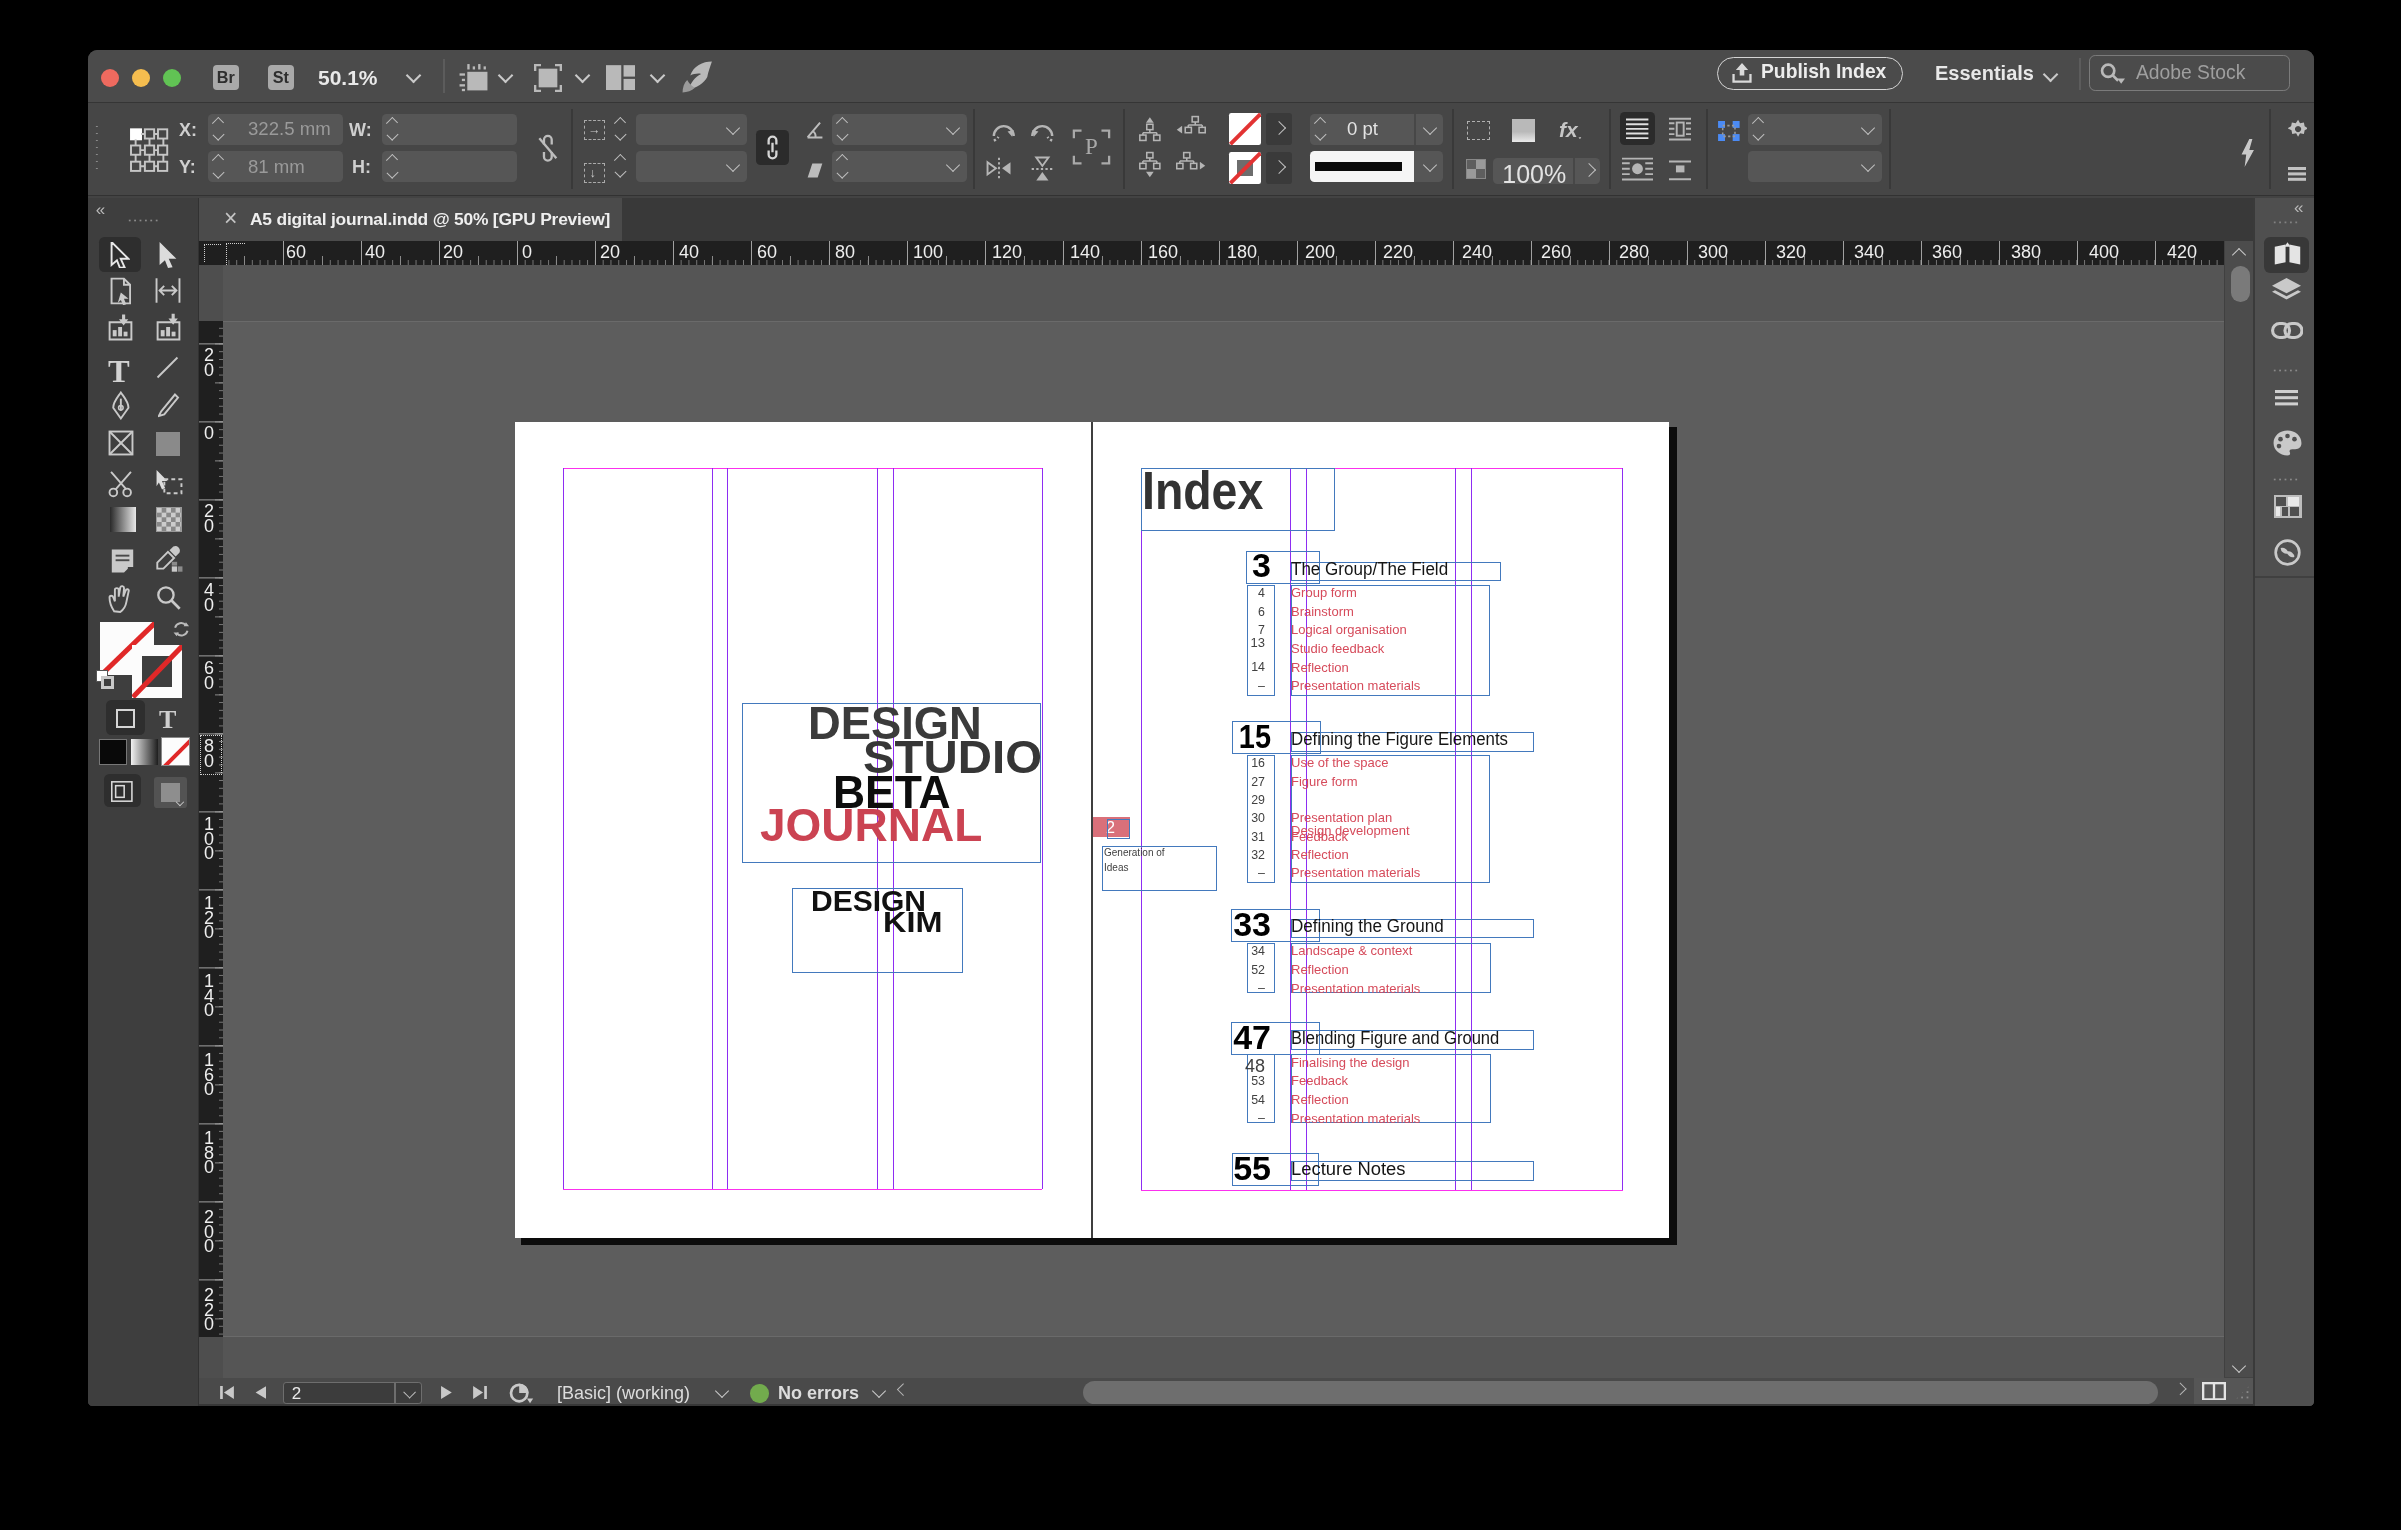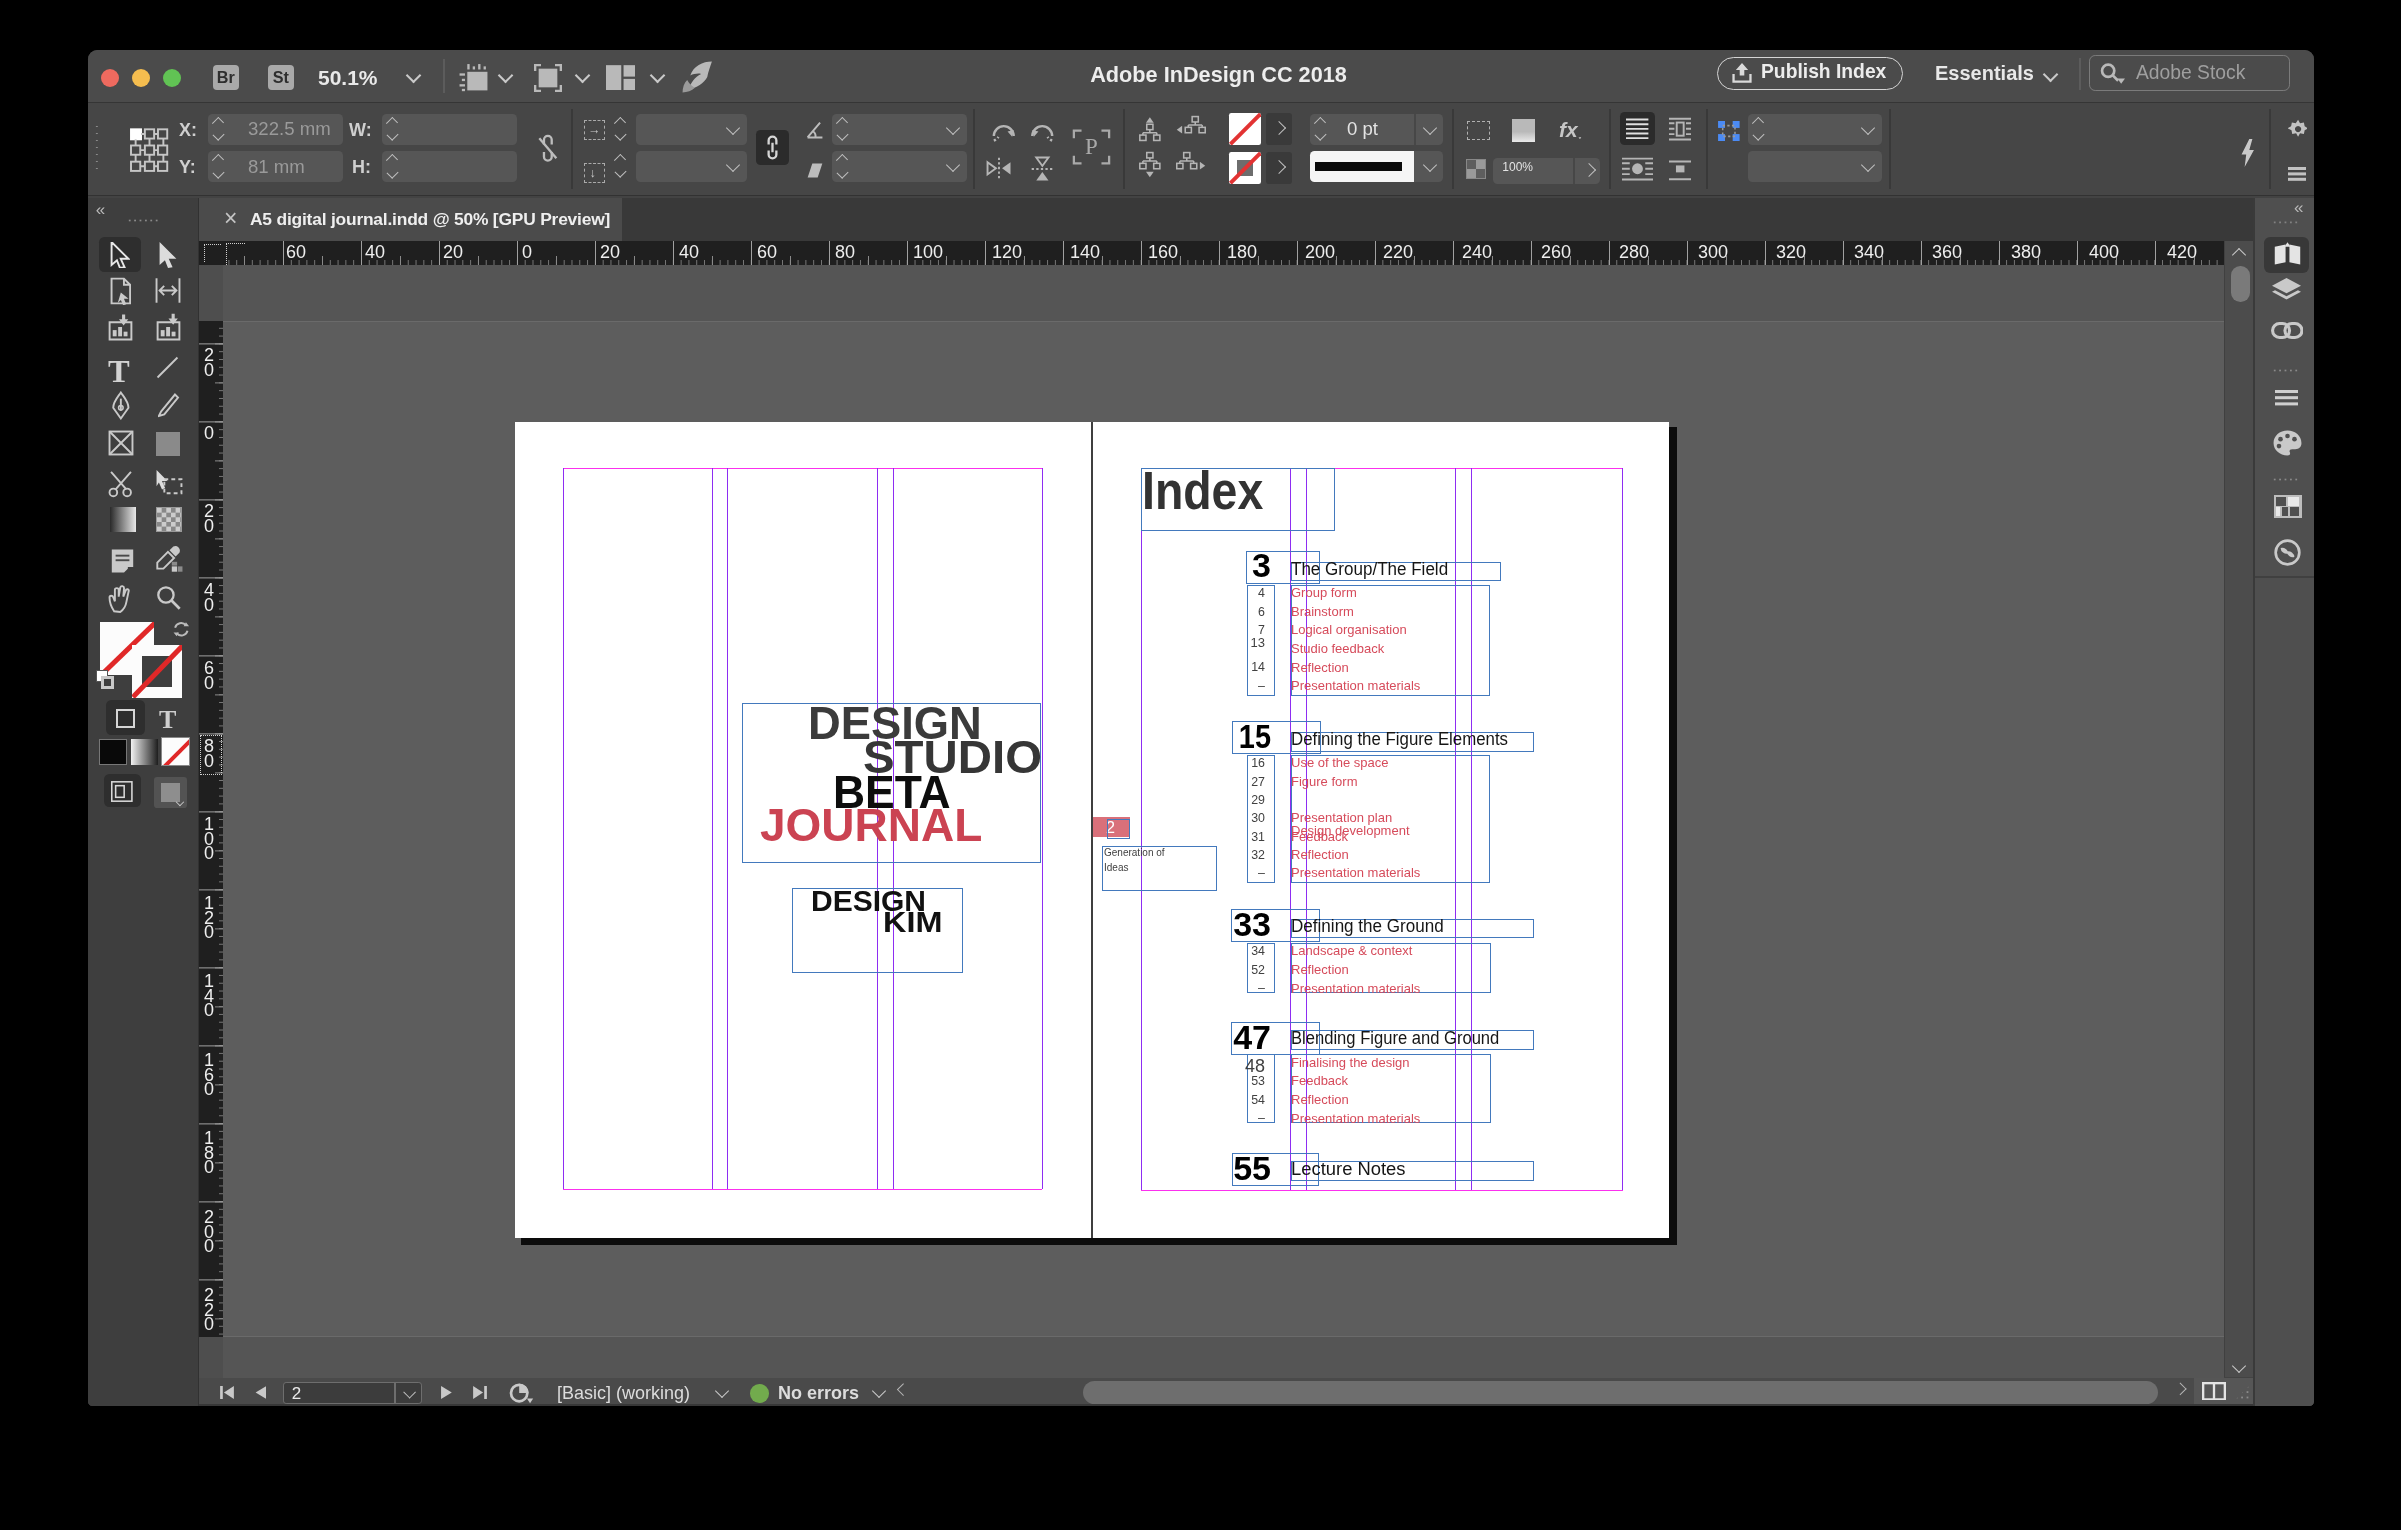--- a/index.html
+++ b/index.html
@@ -84,21 +84,20 @@
   <svg class="icsvg" style="left:518px;top:14.7px" width="29" height="25.5" viewBox="0 0 38 33">
     <rect x="0" y="0" width="20" height="33" fill="#b9b9b9"></rect>
         <rect x="23" y="0" width="15" height="15" fill="#b9b9b9"></rect>
         <rect x="23" y="18" width="15" height="15" fill="#b9b9b9"></rect>
   </svg>
   <div class="chev" style="left:564px;top:20px"></div>
   <svg class="icsvg" style="left:593px;top:10px" width="34" height="34" viewBox="0 0 44 44">
     <path d="M40 2 C28 2 16 8 12 20 C16 18 22 17 26 18 C18 22 12 30 10 38 C20 36 30 30 34 22 C35 16 38 8 40 2 Z" fill="#b9b9b9"></path>
     <path d="M8 26 C4 30 2 36 2 42 C8 42 14 40 18 36 C14 34 10 30 8 26 Z" fill="#9a9a9a"></path>
   </svg>
-  <div class="abs" style="left:914px;top:0;width:433px;text-align:center;color:#ededed;font-weight:bold;font-size:21.7px;line-height:50px">Adobe InDesign CC 2018</div>
   <div class="abs" style="left:1629px;top:7px;width:186px;height:33px;border:1.9px solid #d4d4d4;border-radius:17px">
     <svg class="icsvg" style="left:14px;top:5.4px" width="20" height="21" viewBox="0 0 26 27">
       <path d="M13 0 L21 9 H16 V16 H10 V9 H5 Z" fill="#d9d9d9"></path>
           <path d="M2 14 V24 H24 V14" stroke="#d9d9d9" stroke-width="3" fill="none"></path>
     </svg>
     <span style="position:absolute;left:43px;top:3.1px;color:#ececec;font-weight:bold;font-size:19.3px">Publish Index</span>
   </div>
   <div class="abs" style="left:1847px;top:11.6px;color:#e8e8e8;font-weight:bold;font-size:20px">Essentials</div>
   <div class="chev" style="left:1957px;top:18.6px"></div>
   <div class="vsep" style="left:1991px;top:7.7px;height:32.5px;background:#5c5c5c"></div>
@@ -322,21 +321,21 @@
           <div style="position:absolute;left:4.6px;top:10.8px;width:87px;height:9.3px;background:#0a0a0a"></div>
         </div>
         <div class="dd" style="right:7.7px;top:9.3px"></div>
       </div>
   <div class="vsep" style="left:1364px;top:6.2px;height:80px"></div>
   <div class="abs" style="left:1379px;top:18px;width:23px;height:18.6px;border:1.9px dashed #b0b0b0"></div>
   <div class="abs" style="left:1424px;top:16.2px;width:23px;height:22.4px;background:linear-gradient(#b9b9b9 55%,#e9e9e9)"></div>
   <div class="abs" style="left:1471px;top:14.7px;color:#c6c6c6;font-size:21px;font-style:italic;font-weight:bold">fx<span style="font-size:13px;font-style:normal">˯</span></div>
   <div class="abs" style="left:1378px;top:56px;width:20px;height:20px;background:conic-gradient(#9a9a9a 25%,#5e5e5e 25% 50%,#9a9a9a 50% 75%,#5e5e5e 75%);border:0.8px solid #888"></div>
   <div class="fld" style="left:1405px;top:55px;width:107px;height:26px">
-        <span style="position:absolute;left:9.3px;top:2.3px;color:#e3e3e3;font-size:12px">100%</span>
+        <span style="position:absolute;left:9.3px;top:2.3px;color:#e3e3e3;font-size:25px">100%</span>
         <div style="position:absolute;left:80px;top:0;width:1.5px;height:26px;background:#474747"></div>
         <div class="dd" style="right:6.2px;top:7px;transform:rotate(-135deg)"></div>
       </div>
   <div class="vsep" style="left:1521px;top:6.2px;height:80px"></div>
   <div class="abs" style="left:1532px;top:9.3px;width:35px;height:32.5px;background:#2b2b2b;border-radius:4.6px">
     <svg class="icsvg" style="left:6.2px;top:5.4px" width="22.4" height="21.7" viewBox="0 0 29 28">
           <g stroke="#e0e0e0" stroke-width="2.5">
             <line x1="0" y1="2" x2="29" y2="2"></line>
             <line x1="0" y1="8" x2="29" y2="8"></line>
             <line x1="0" y1="14" x2="29" y2="14"></line>

